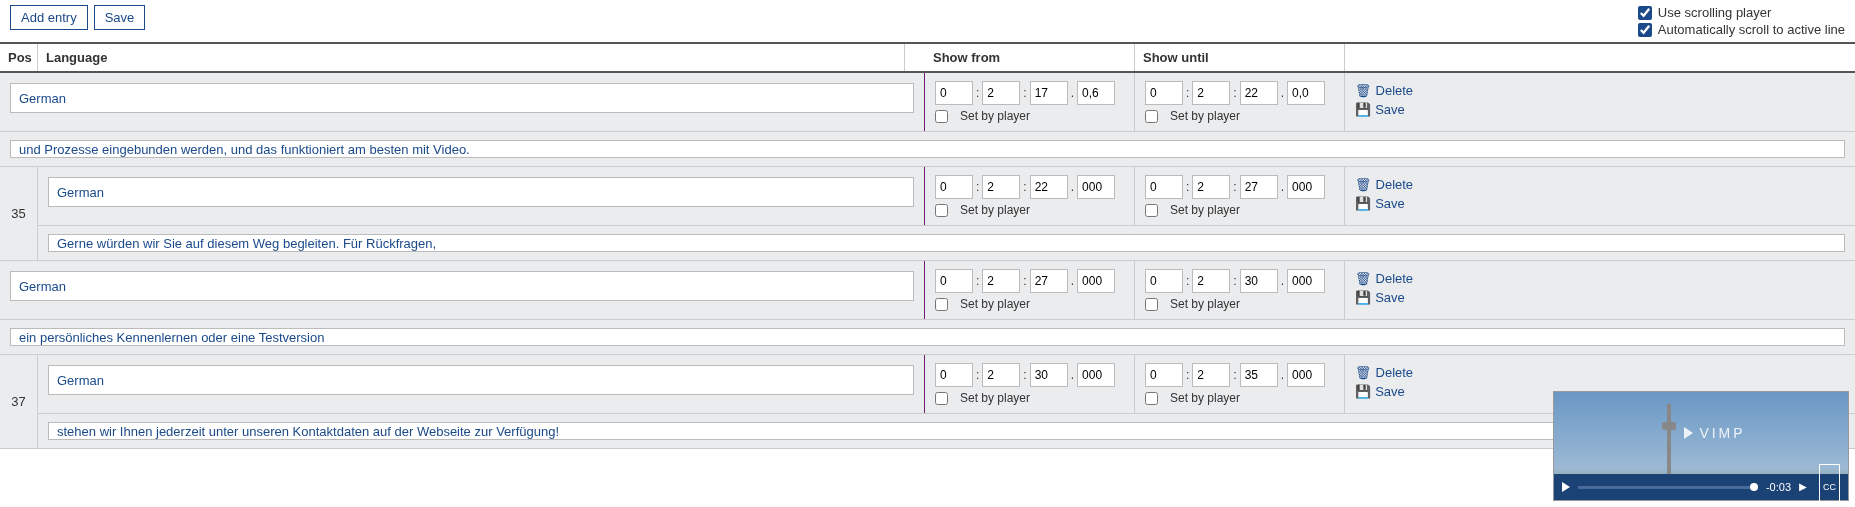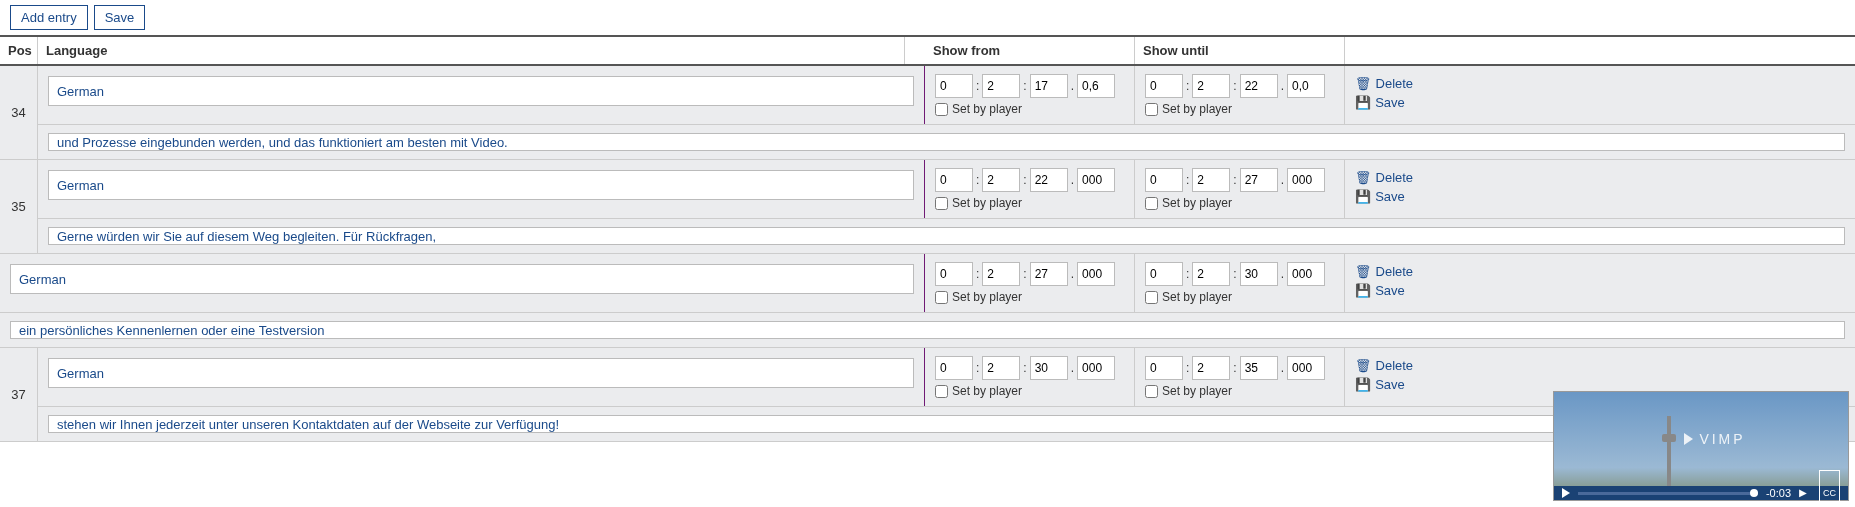--- a/index.html
+++ b/index.html
@@ -29,60 +29,69 @@
 .entry .timecell { width: 210px; padding: 8px 10px; border-right: 1px solid #ccc; }
 .entry .actcell { flex: 0 0 510px; padding: 10px; display: flex; flex-direction: column; gap: 4px; }
 .entry .row2 { padding: 8px 10px; border-top: 1px solid #ccc; }
 
 .txt-input { width: 100%; height: 30px; border: 1px solid #bbb; padding: 4px 8px; font-size: 13px; background: #fff; color: #1a4a8a; }
 .txt-full { width: 100%; height: 18px; border: 1px solid #bbb; padding: 4px 8px; font-size: 13px; background: #fff; color: #1a4a8a; }
 
 .time-group { display: flex; align-items: center; gap: 3px; }
 .time-in { width: 38px; height: 24px; border: 1px solid #bbb; padding: 2px 4px; font-size: 12px; text-align: left; background: #fff; }
 .sep { font-size: 12px; }
-.setby { display: flex; align-items: center; gap: 4px; margin-top: 4px; font-size: 12px; }
+.setby { display: flex; align-items: center; gap: 12px; margin-top: 4px; font-size: 12px; }
 .setby input { width: 13px; height: 13px; }
 
 .actlink { color: #1a4a8a; cursor: pointer; display: flex; align-items: center; gap: 4px; font-size: 13px; }
 
 .player { position: fixed; bottom: 6px; right: 6px; width: 296px; height: 110px; background: linear-gradient(#6a97c5,#9bb9d4 70%,#7a8a6a); border: 1px solid #999; display: flex; flex-direction: column; justify-content: flex-end; }
 .player-sky { flex: 1; position: relative; display: flex; align-items: center; justify-content: center; margin-left: 28px; }
 .tower { position: absolute; left: 85px; bottom: 0; width: 4px; height: 70px; background: #888; }
 .tower::after { content: ""; position: absolute; left: -5px; top: 18px; width: 14px; height: 8px; background: #888; border-radius: 2px; }
 .logo-overlay { position: absolute; color: #fff; font-size: 14px; letter-spacing: 3px; opacity: 0.85; display: flex; align-items: center; gap: 6px; }
 .play-tri-logo { width: 0; height: 0; border-left: 9px solid #fff; border-top: 6px solid transparent; border-bottom: 6px solid transparent; }
-.controls { height: 14px; background: #1a4274; display: flex; align-items: center; padding: 0 8px; gap: 8px; color: #fff; font-size: 11px; }
+.controls { height: 26px; background: #1a4274; display: flex; align-items: center; padding: 0 8px; gap: 8px; color: #fff; font-size: 11px; }
 .play-tri { width: 0; height: 0; border-left: 8px solid #fff; border-top: 5px solid transparent; border-bottom: 5px solid transparent; cursor: pointer; }
 .prog { flex: 1; height: 3px; background: #4a6a9a; position: relative; }
 .prog::after { content: ""; position: absolute; right: 0; top: -3px; width: 8px; height: 8px; background: #fff; border-radius: 50%; }
 .vol { width: 12px; height: 12px; position: relative; }
 .vol::before { content: "◀"; color: #fff; font-size: 10px; position: absolute; transform: scaleX(-1); }
 .cc-badge { border: 1px solid #fff; padding: 16px 3px; font-size: 9px; line-height: 12px; }
 </style>
 </head>
 <body>
 
 <div class="toolbar">
   <div class="toolbar-left">
     <button class="btn">Add entry</button>
     <button class="btn">Save</button>
   </div>
+  <div class="toolbar-right">
+    <label class="chk-row">
+      <input type="checkbox" class="chk" checked="" style="">
+      <span>Use scrolling player</span>
+    </label>
+    <label class="chk-row">
+      <input type="checkbox" class="chk" checked="" style="">
+      <span>Automatically scroll to active line</span>
+    </label>
+  </div>
 </div>
 
 <div class="table-wrap">
   <div class="header-row">
     <div class="col-pos">Pos</div>
     <div class="col-lang">Language</div>
     <div class="col-from">Show from</div>
     <div class="col-until">Show until</div>
     <div class="col-actions"></div>
   </div>
   <div id="entries-container">
   <div class="entry">
-    <div class="pos">34</div>
     <div class="main">
       <div class="row1">
         <div class="langcell">
           <input class="txt-input" value="German" style="">
         </div>
         <div class="timecell">
           <div class="time-group">
             <input class="time-in" value="0" style="">
             <span class="sep">:</span>
             <input class="time-in" value="2" style="">

